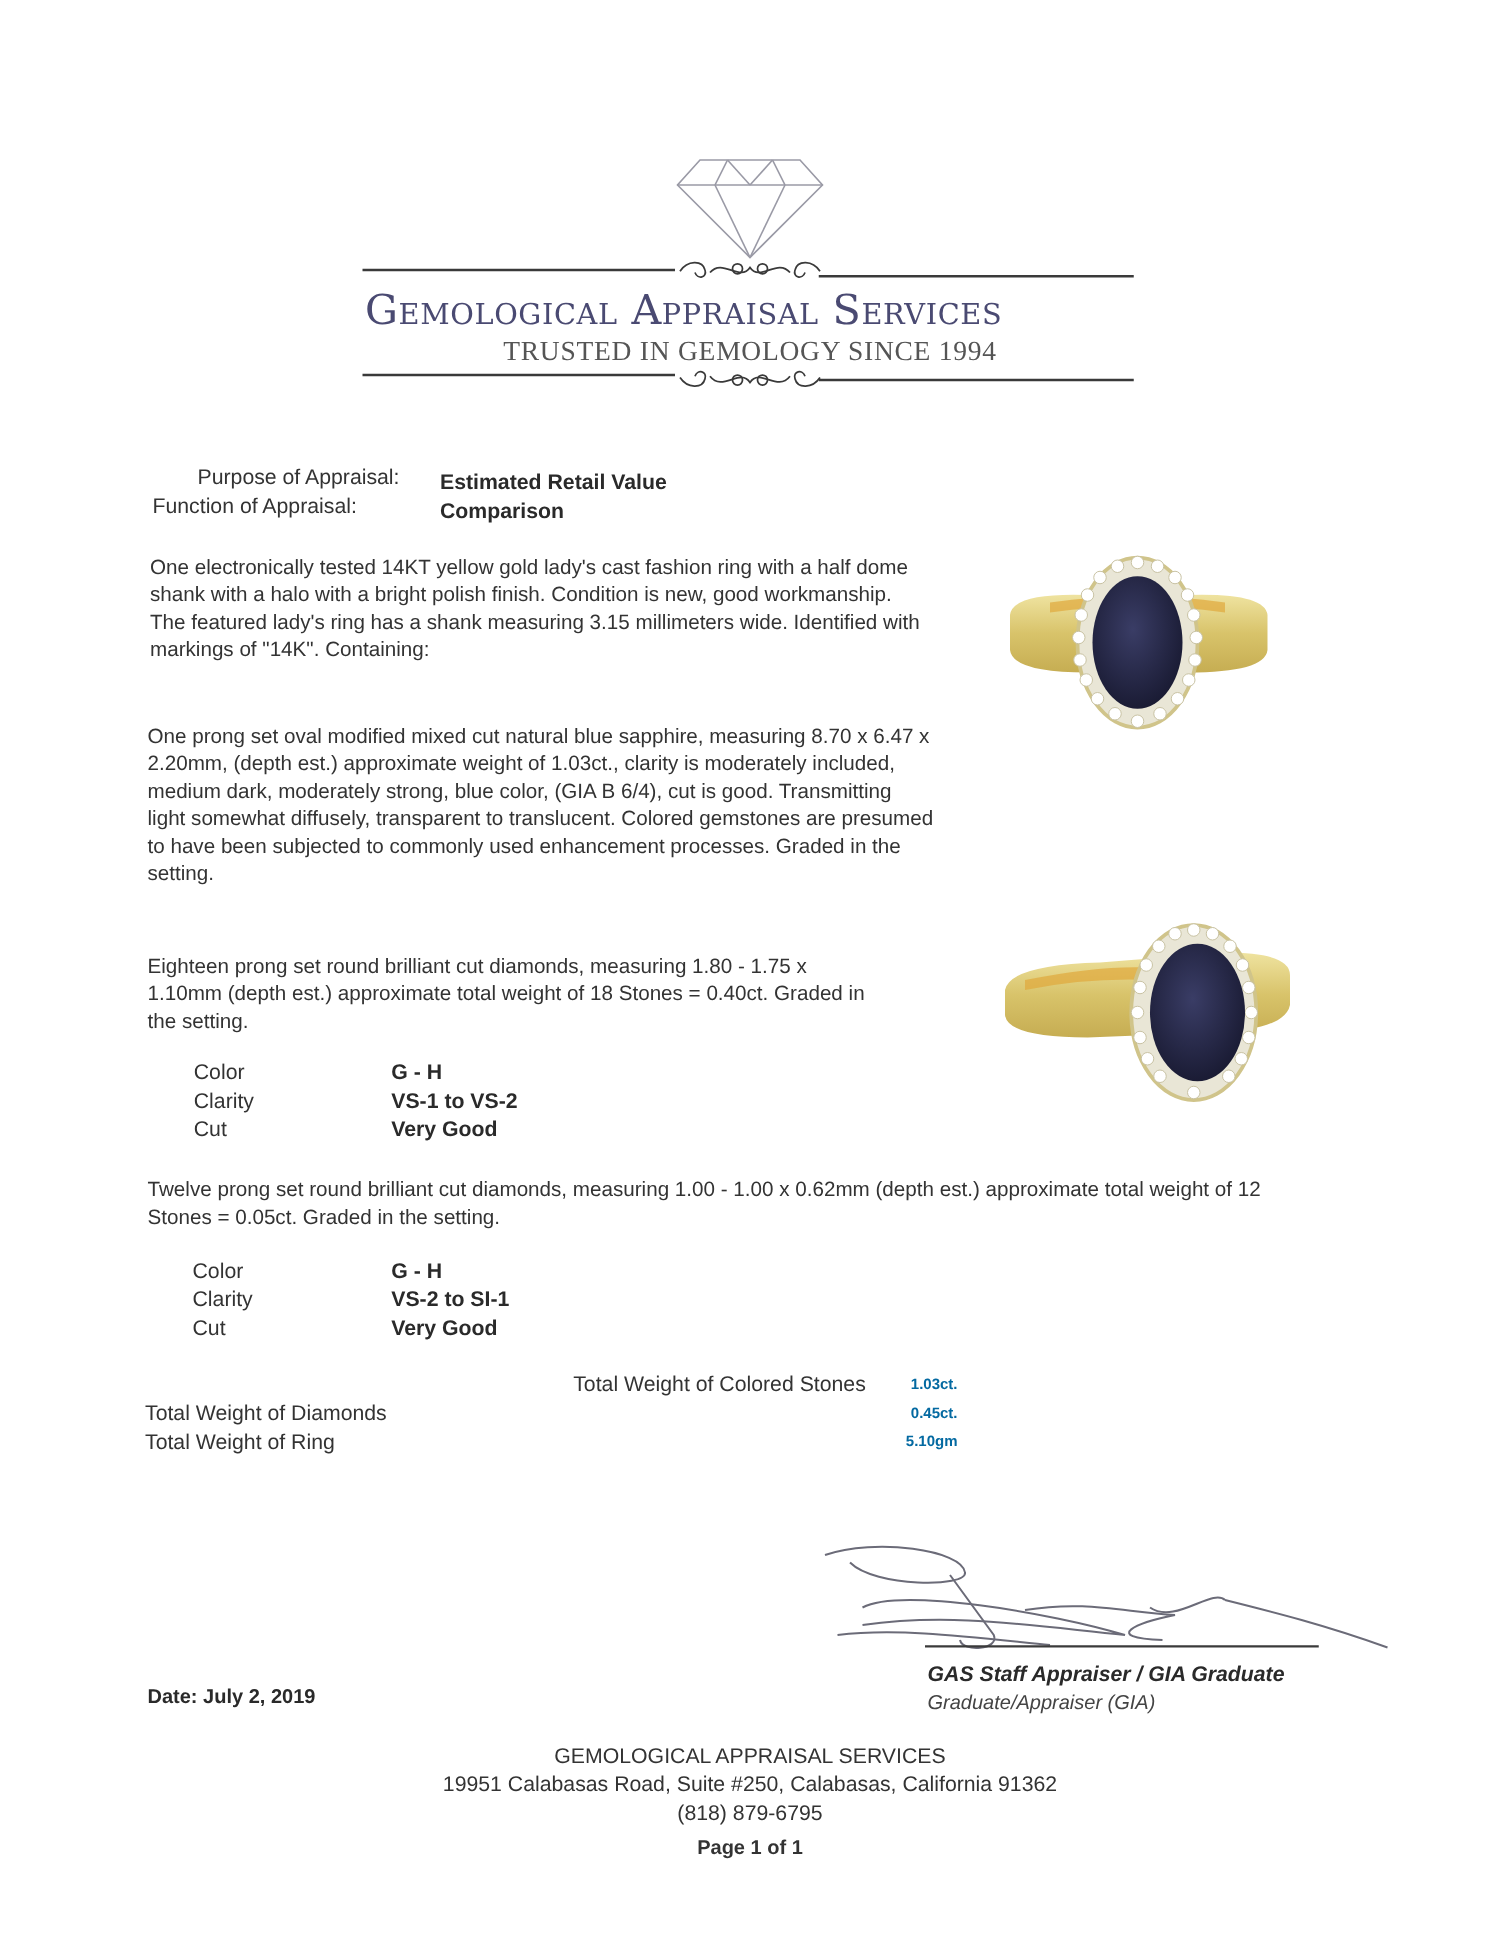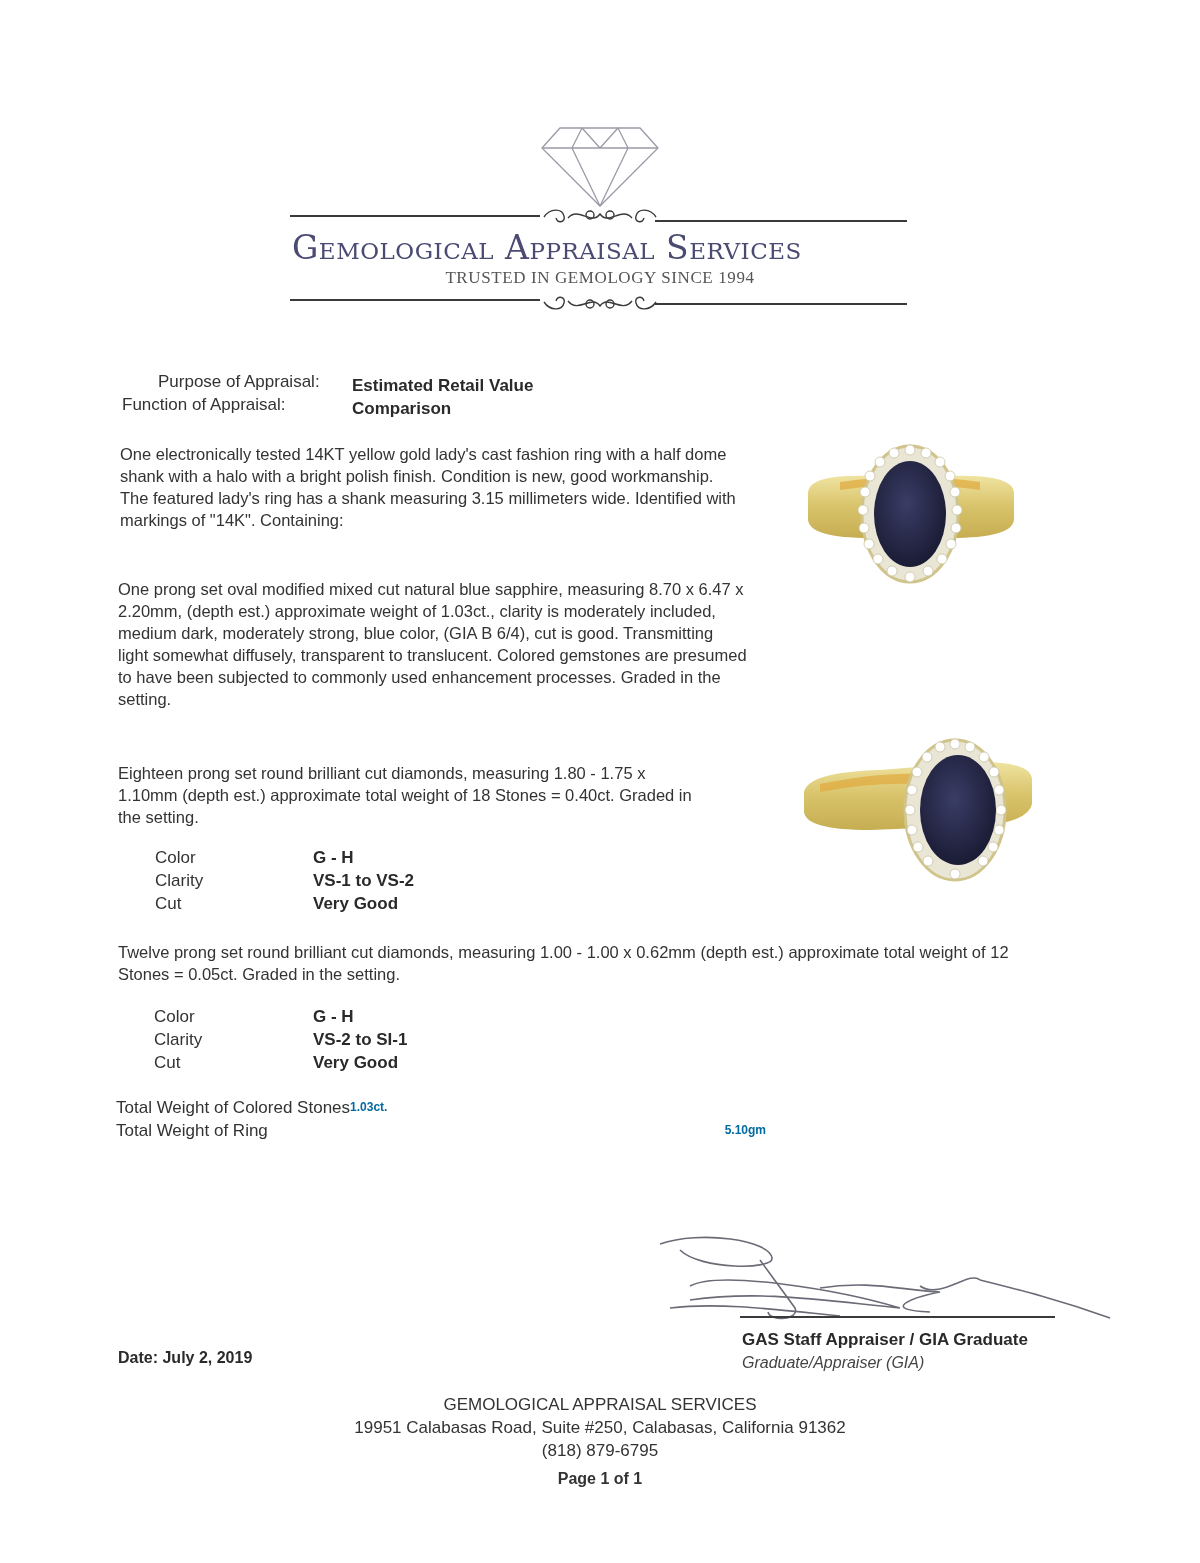--- a/index.html
+++ b/index.html
@@ -13,21 +13,21 @@
   .rule-l1 { left: 290px; top: 215px; width: 250px; }
   .rule-r1 { left: 655px; top: 220px; width: 252px; }
   .rule-l2 { left: 290px; top: 299px; width: 250px; }
   .rule-r2 { left: 655px; top: 303px; width: 252px; }
   .flourish { width: 120px; height: 26px; }
   .flourish-1 { left: 540px; top: 204px; }
   .flourish-2 { left: 540px; top: 290px; }
   .brand-title { left: 292px; top: 228px; width: 616px; font-family: "DejaVu Serif", "Liberation Serif", serif;
                  font-size: 33px; color: #4a4a72; letter-spacing: 0.5px; white-space: nowrap; font-variant: small-caps; }
   .brand-tag { left: 290px; top: 268px; width: 620px; text-align: center;
-               font-family: "Liberation Serif", serif; font-size: 17px; color: #555555; letter-spacing: 0.6px; }
+               font-family: "Liberation Serif", serif; font-size: 22px; color: #555555; letter-spacing: 0.6px; }
 
   
   .kv-label { font-size: 17px; color: #333; }
   .kv-value { font-size: 17px; font-weight: bold; color: #2a2a2a; }
 
   .para { font-size: 16.5px; line-height: 22px; color: #333; }
   .grade-label { font-size: 17px; color: #333; line-height: 23px; }
   .grade-value { font-size: 17px; font-weight: bold; color: #2a2a2a; line-height: 23px; }
 
   .totals-label { font-size: 17px; color: #333; line-height: 23px; }
@@ -116,23 +116,27 @@
     <div class="grade-label" style="width:159px;">Clarity</div>
     <div class="grade-value">VS-2 to SI-1</div>
   </div>
   <div style="display:flex;">
     <div class="grade-label" style="width:159px;">Cut</div>
     <div class="grade-value">Very Good</div>
   </div>
 </div>
 
 <div class="abs" style="left:116px; top:1096px; width:650px;">
-  <div style="display:flex; justify-content:flex-start;">
+  <div style="display:flex; justify-content:flex-end;gap:36px;">
     <div class="totals-label">Total Weight of Colored Stones</div>
     <div class="totals-value">1.03ct.</div>
+  </div>
+  <div style="display:flex; justify-content:space-between;">
+    <div class="totals-label">Total Weight of Diamonds</div>
+    <div class="totals-value">0.45ct.</div>
   </div>
   <div style="display:flex; justify-content:space-between;">
     <div class="totals-label">Total Weight of Ring</div>
     <div class="totals-value">5.10gm</div>
   </div>
 </div>
 
 <svg class="abs ring" style="left:780px; top:432px;" viewBox="0 0 260 175">
   <defs>
     <linearGradient id="gold1" x1="0" y1="0" x2="0" y2="1">
@@ -217,21 +221,21 @@
     <path d="M120,30 L155,78 C160,90 130,92 128,82"></path>
     <path d="M50,56 C80,40 200,60 260,78 C180,70 120,60 50,70"></path>
     <path d="M180,58 C230,50 260,60 300,62 C270,68 240,80 290,82"></path>
     <path d="M280,56 C300,70 330,40 340,50"></path>
     <path d="M340,50 C380,60 420,70 470,88"></path>
     <path d="M30,78 C80,72 140,80 200,86"></path>
   </g>
   <line x1="100" y1="87" x2="415" y2="87" stroke="#3a3a3a" stroke-width="1.8"></line>
 </svg>
 <div class="abs date" style="left:118px; top:1322px;">Date: July 2, 2019</div>
-<div class="abs sig-name" style="left:742px; top:1330px;">GAS Staff Appraiser / GIA Graduate</div>
+<div class="abs sig-name" style="left:742px; top:1330px;font-style:italic;">GAS Staff Appraiser / GIA Graduate</div>
 <div class="abs sig-title" style="left:742px; top:1354px;">Graduate/Appraiser (GIA)</div>
 
 <div class="abs footer" style="top:1393px;">
   <div>GEMOLOGICAL APPRAISAL SERVICES</div>
   <div>19951 Calabasas Road, Suite #250, Calabasas, California 91362</div>
   <div>(818) 879-6795</div>
   <div class="page-num" style="margin-top:5px;">Page 1 of 1</div>
 </div>
 
 </body></html>

